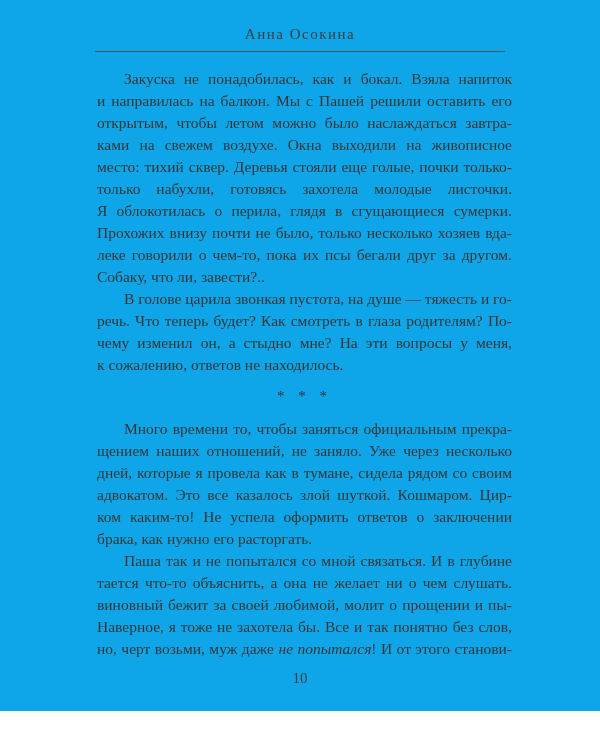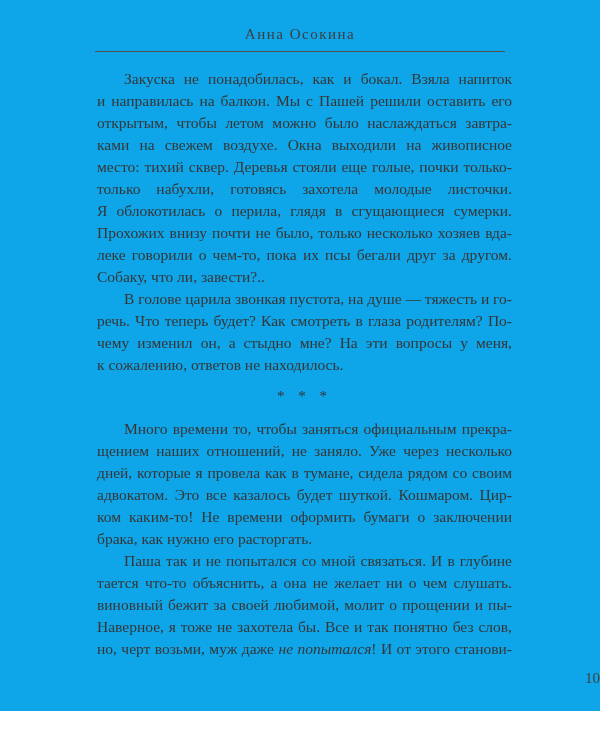--- a/index.html
+++ b/index.html
@@ -55,21 +55,21 @@
   .separator {
     text-align: center;
     font-size: 15px;
     letter-spacing: 5px;
     line-height: 22px;
     margin: 9px 0 11px 0;
     color: #333333;
   }
 
   .page-number {
-    text-align: right;
+    text-align: center;
     font-size: 15px;
     margin-top: 9px;
     color: #3e3e3e;
     line-height: 18px;
   }
 </style>
 </head>
 <body>
 
 <div class="page">
@@ -97,22 +97,22 @@
         <span class="line first-line">В голове царила звонкая пустота, на душе — тяжесть и го-</span>
         <span class="line">речь. Что теперь будет? Как смотреть в глаза родителям? По-</span>
         <span class="line">чему изменил он, а стыдно мне? На эти вопросы у меня,</span>
         <span class="line last-line">к сожалению, ответов не находилось.</span>
       </p>
       <div class="separator">* * *</div>
       <p class="para">
         <span class="line first-line">Много времени то, чтобы заняться официальным прекра-</span>
         <span class="line">щением наших отношений, не заняло. Уже через несколько</span>
         <span class="line">дней, которые я провела как в тумане, сидела рядом со своим</span>
-        <span class="line">адвокатом. Это все казалось будет шуткой. Кошмаром. Цир-</span>
-        <span class="line">ком каким-то! Не времени оформить бумаги о заключении</span>
+        <span class="line">адвокатом. Это все казалось злой шуткой. Кошмаром. Цир-</span>
+        <span class="line">ком каким-то! Не успела оформить ответов о заключении</span>
         <span class="line last-line">брака, как нужно его расторгать.</span>
       </p>
       <p class="para">
         <span class="line first-line">Паша так и не попытался со мной связаться. И в глубине</span>
         <span class="line">тается что-то объяснить, а она не желает ни о чем слушать.</span>
         <span class="line">виновный бежит за своей любимой, молит о прощении и пы-</span>
         <span class="line">Наверное, я тоже не захотела бы. Все и так понятно без слов,</span>
         <span class="line">но, черт возьми, муж даже <em>не попытался</em>! И от этого станови-</span>
       </p>
     </main>

